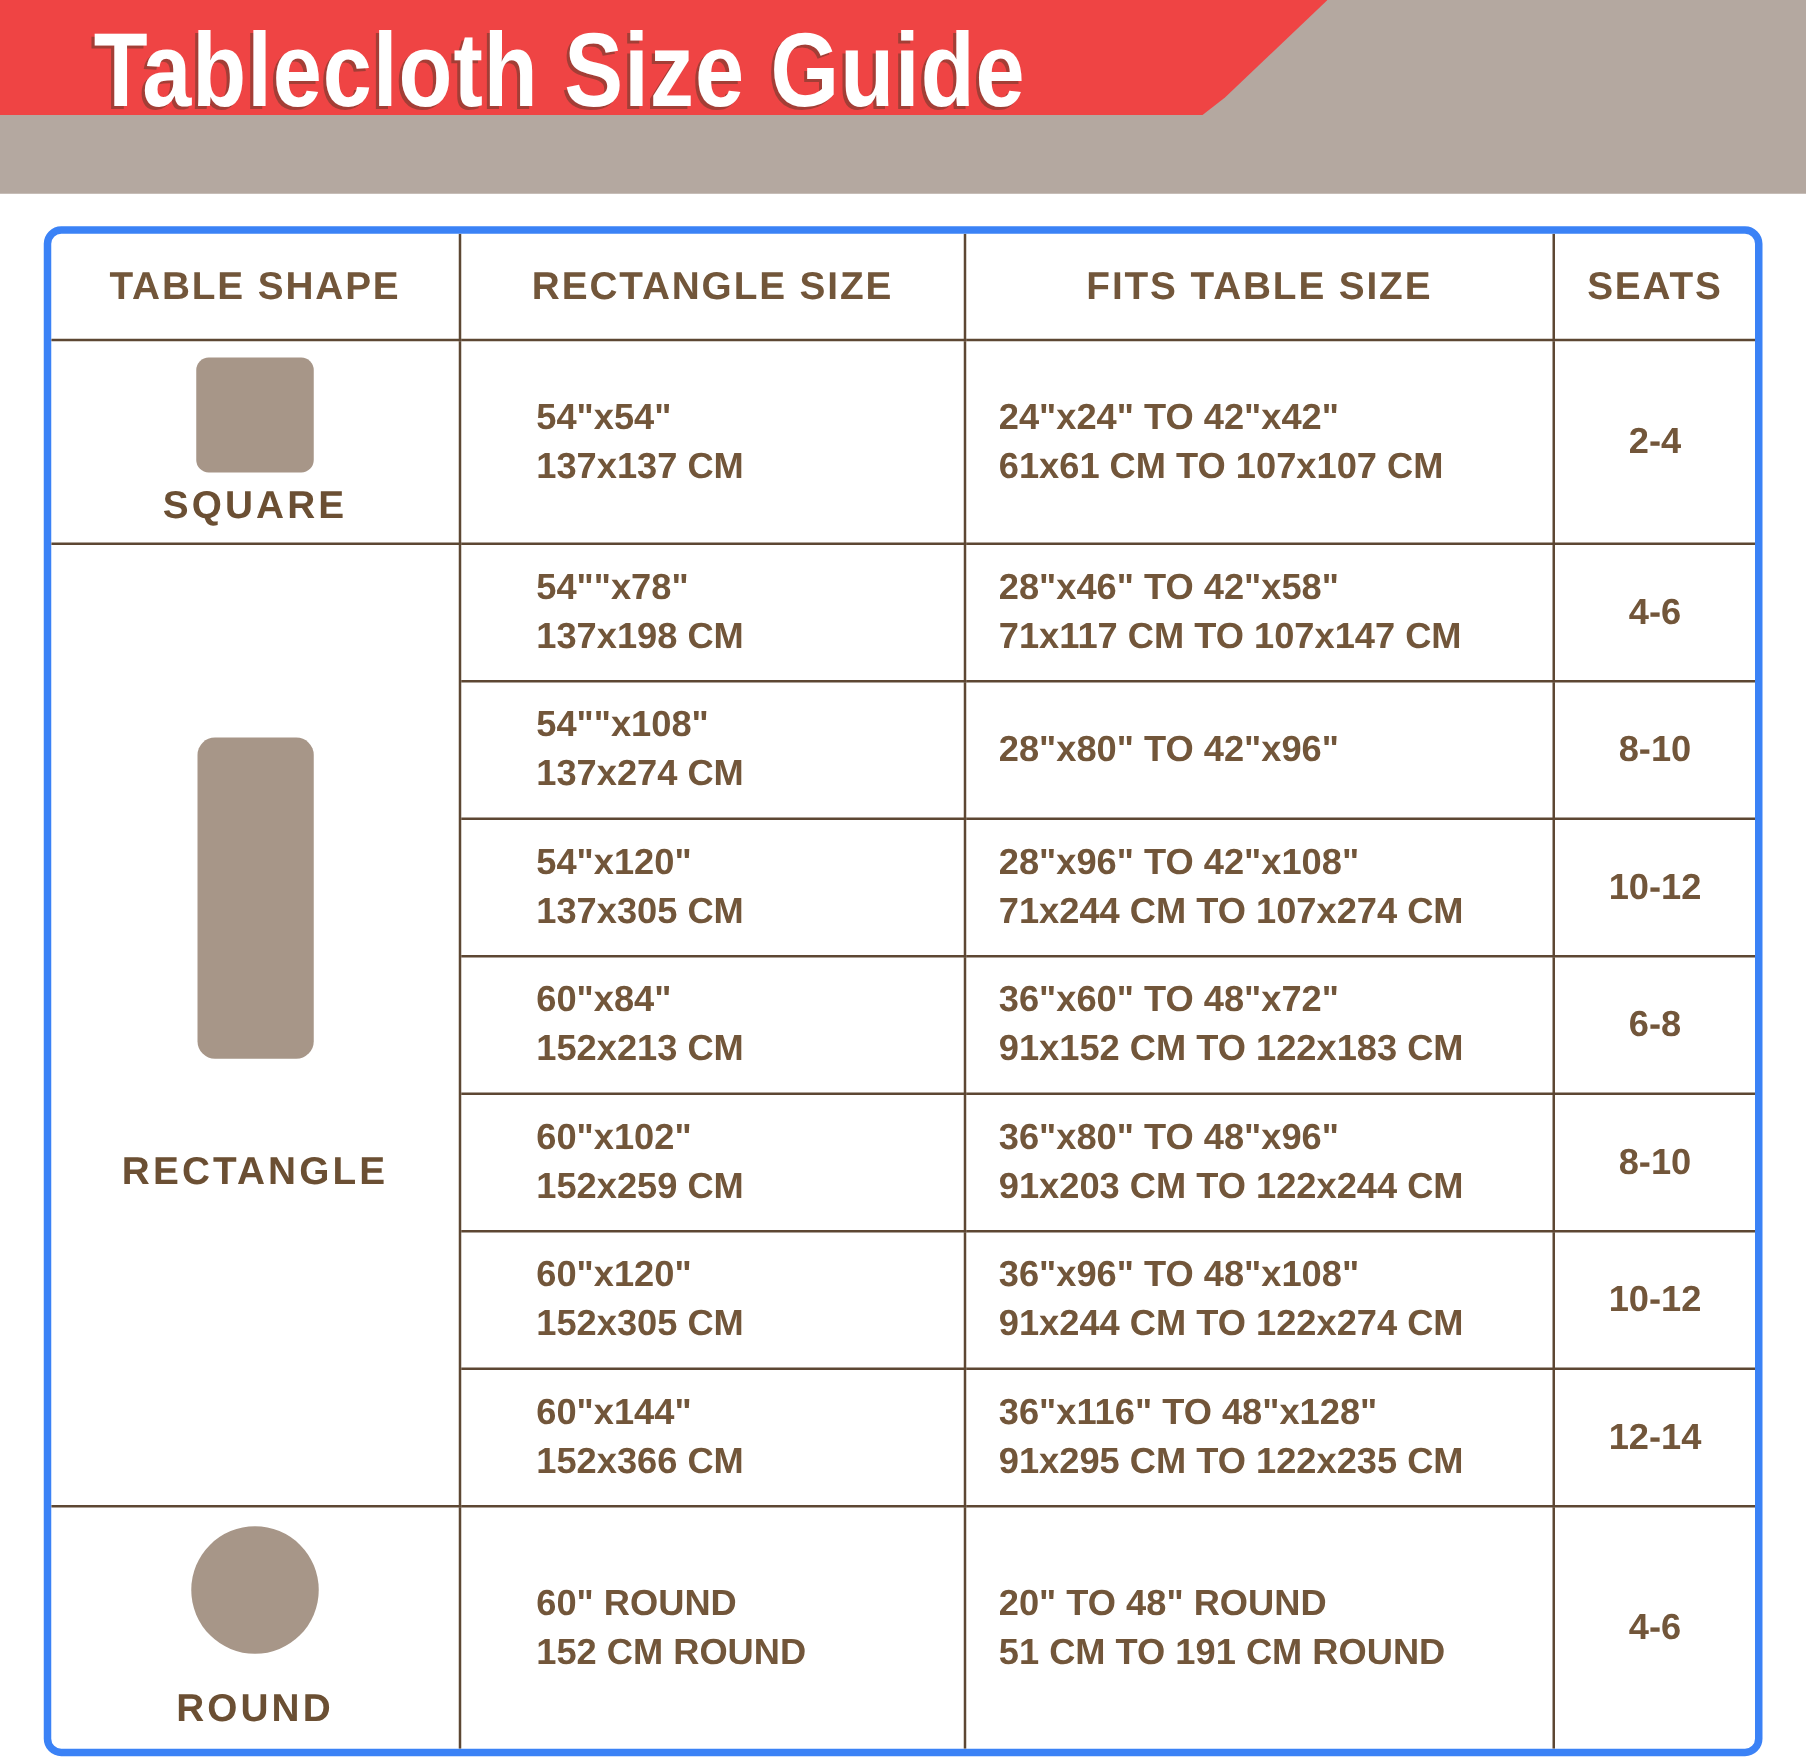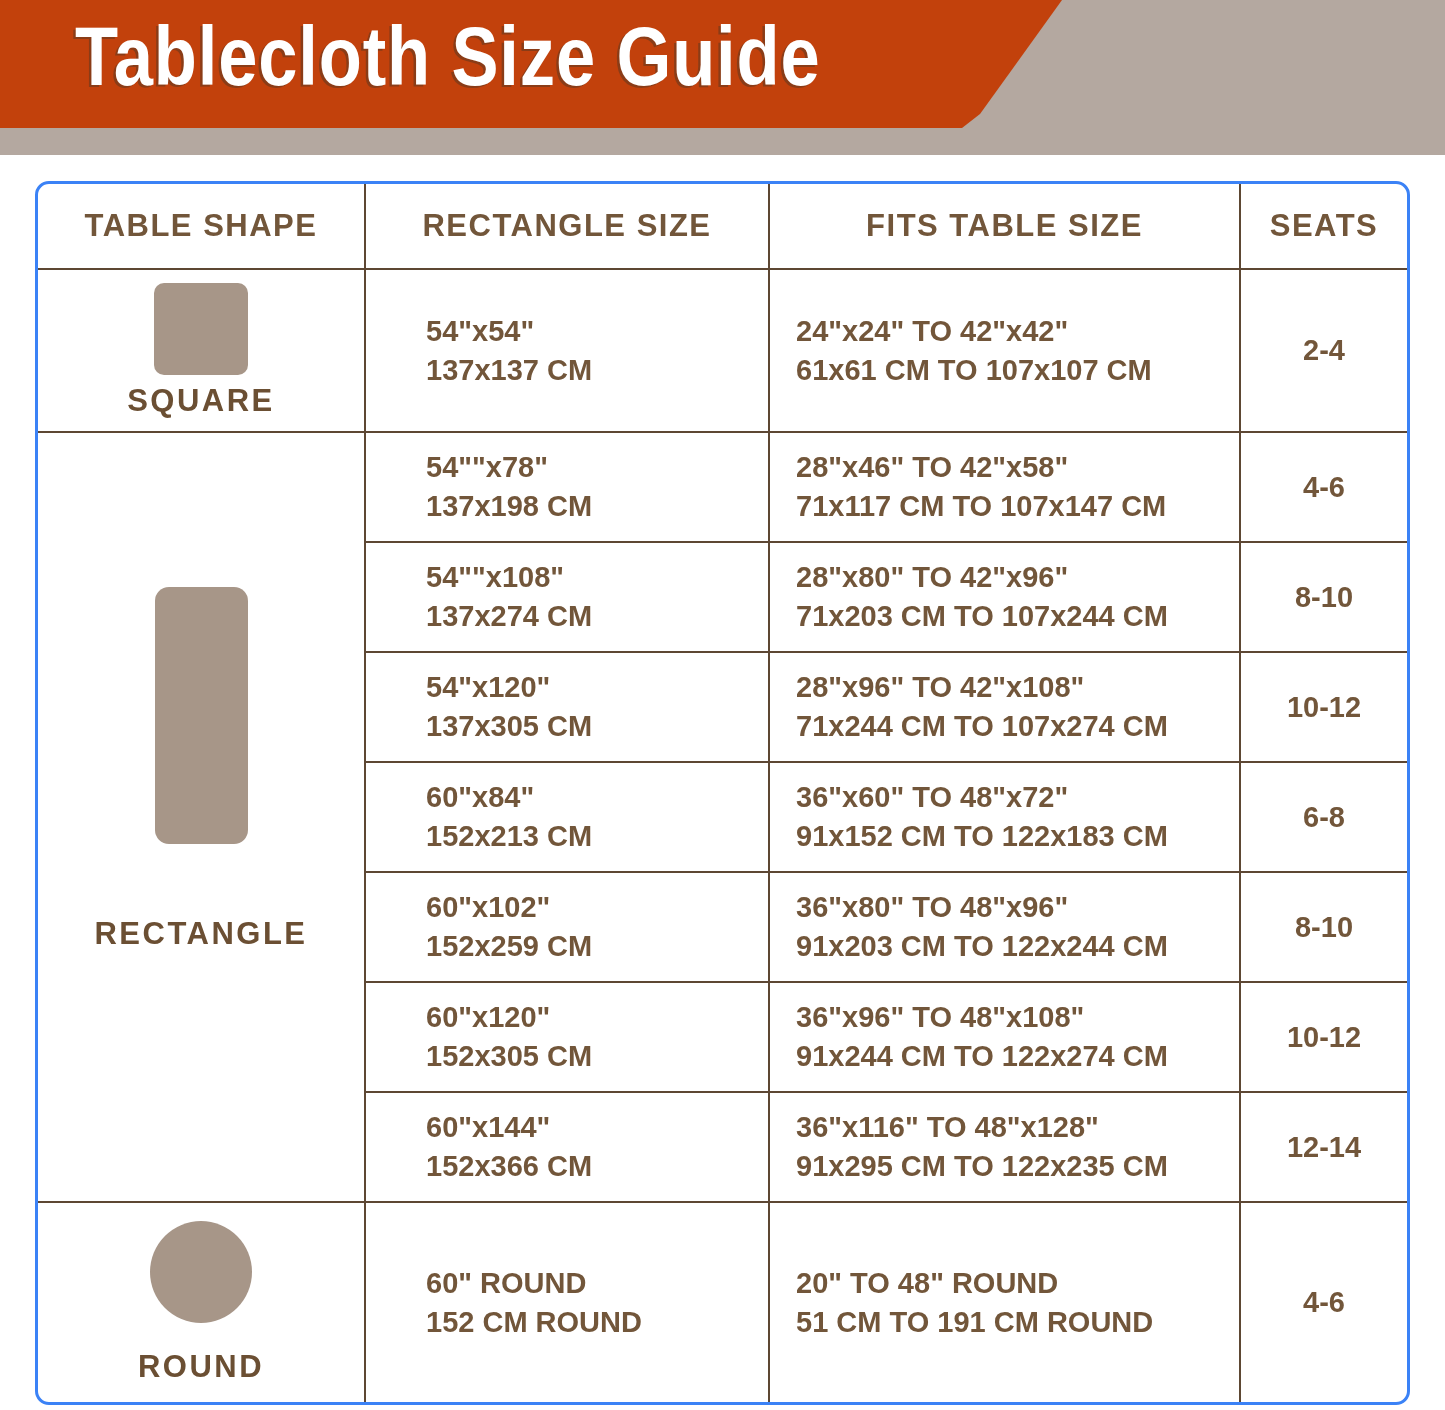--- a/index.html
+++ b/index.html
@@ -9,38 +9,38 @@
     font-family:"Liberation Sans", sans-serif;
     position:relative;
     overflow:hidden;
   }
   
   .banner-area{
     position:absolute;left:0;top:0;width:1445px;height:155px;
     background:#b4a8a0;
   }
   .banner-ribbon{
-    position:absolute;left:0;top:0;width:1445px;height:128px;
-    background:#c2410c;
+    position:absolute;left:0;top:0;width:1445px;height:92px;
+    background:#ef4444;
     clip-path:polygon(0 0,1062px 0,980px calc(100% - 14px),962px 100%,0 100%);
     text-decoration:underline;
   }
   .title{
     position:absolute;left:75px;top:8px;margin:0;
     font-size:84px;font-weight:bold;color:#ffffff;
     letter-spacing:1px;white-space:nowrap;
     transform:scaleX(0.84);transform-origin:left center;
     text-shadow:-3px 2px 0 rgba(72,55,38,0.45);
   }
   
   .size-table{
     position:absolute;left:35px;top:181px;
     width:1375px;height:1224px;
     box-sizing:border-box;
-    border:3px solid #3b82f6;
+    border:6px solid #3b82f6;
     border-radius:14px;
     overflow:hidden;
     display:grid;
     grid-template-columns:328px 404px 471px 1fr;
     grid-template-rows:86px 163px repeat(7,110px) 1fr;
     color:#72563a;
     background:#ffffff;
   }
   .cell{
     box-sizing:border-box;
@@ -127,21 +127,20 @@
     <div class="cell seats-cell no-br" style="grid-row:3;grid-column:4;">
       <span class="body-text">4-6</span>
     </div>
 
     <div class="cell cloth-cell" style="grid-row:4;grid-column:2;">
       <span class="body-text">54""x108"</span>
       <span class="body-text">137x274 CM</span>
     </div>
     <div class="cell fits-cell" style="grid-row:4;grid-column:3;">
       <span class="body-text">28"x80" TO 42"x96"</span>
-      <span class="body-text">71x203 CM TO 107x244 CM</span>
     </div>
     <div class="cell seats-cell no-br" style="grid-row:4;grid-column:4;">
       <span class="body-text">8-10</span>
     </div>
 
     <div class="cell cloth-cell" style="grid-row:5;grid-column:2;">
       <span class="body-text">54"x120"</span>
       <span class="body-text">137x305 CM</span>
     </div>
     <div class="cell fits-cell" style="grid-row:5;grid-column:3;">

